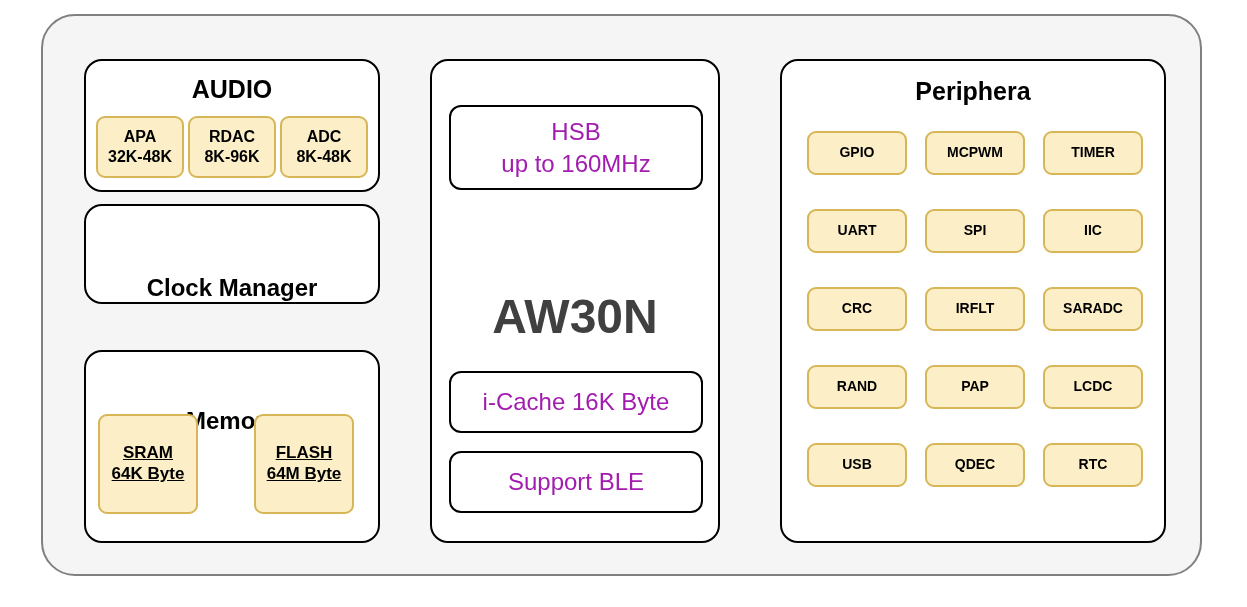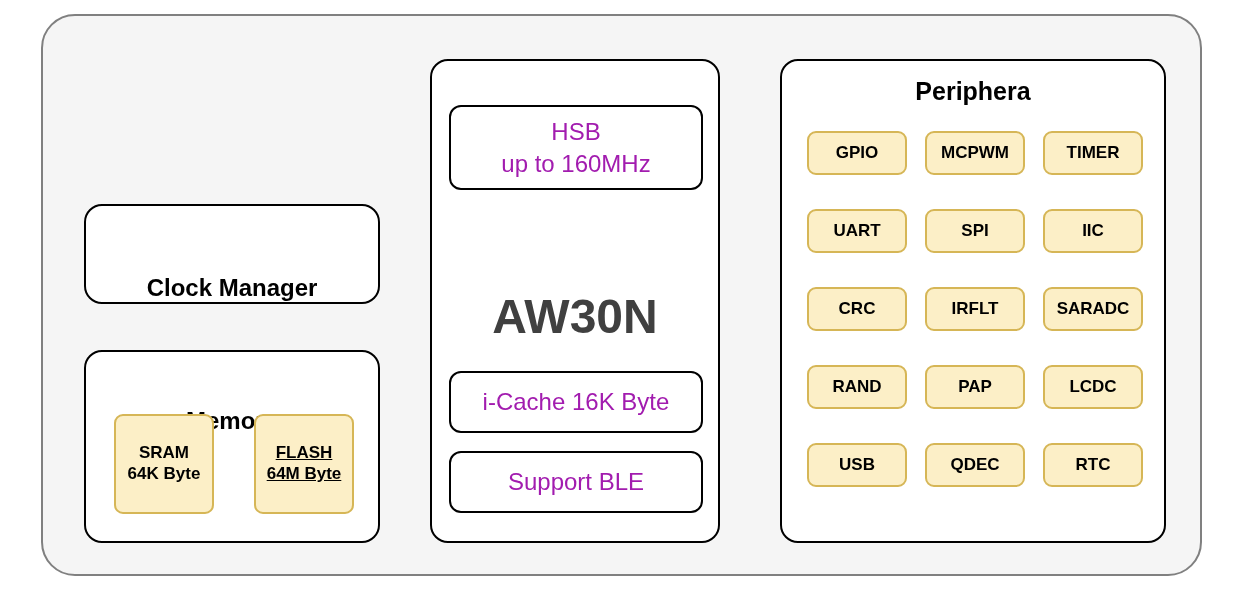--- a/index.html
+++ b/index.html
@@ -125,21 +125,21 @@
     top: 15px;
     font-size: 24px;
     margin-top: 40px;
   }
   .memory-block {
     top: 62px;
     width: 100px;
     height: 100px;
     font-size: 17px;
   }
-  #memory-block-0 { left: 28px; }
+  #memory-block-0 { left: 12px; text-decoration: underline; }
   #memory-block-1 { left: 168px; text-decoration: underline; }
 
   
   #core-group {
     left: 387px;
     top: 43px;
     width: 290px;
     height: 484px;
   }
   #hsb-block {
@@ -191,29 +191,47 @@
     top: 58px;
     width: 336px;
     display: grid;
     grid-template-columns: repeat(3, 100px);
     grid-auto-rows: 56px;
     column-gap: 18px;
     row-gap: 22px;
   }
   .peripheral-block {
     position: relative;
-    font-size: 17px;
+    font-size: 14px;
     margin-top: 12px;
   }
 </style>
 </head>
 <body>
 
 <div id="chip-container">
 
+  <div class="group-box" id="audio-group">
+    <div class="group-title">AUDIO</div>
+
+    <div class="yellow-block audio-block" id="audio-block-0">
+      <span>APA</span>
+      <span>32K-48K</span>
+    </div>
+
+    <div class="yellow-block audio-block" id="audio-block-1">
+      <span>RDAC</span>
+      <span>8K-96K</span>
+    </div>
+
+    <div class="yellow-block audio-block" id="audio-block-2">
+      <span>ADC</span>
+      <span>8K-48K</span>
+    </div>
+  </div>
 
   <div class="group-box" id="clock-manager-group">
     <span id="clock-manager-label">Clock Manager</span>
   </div>
 
   <div class="group-box" id="memory-group">
     <div class="group-title">Memory</div>
 
     <div class="yellow-block memory-block" id="memory-block-0">
       <span>SRAM</span>

